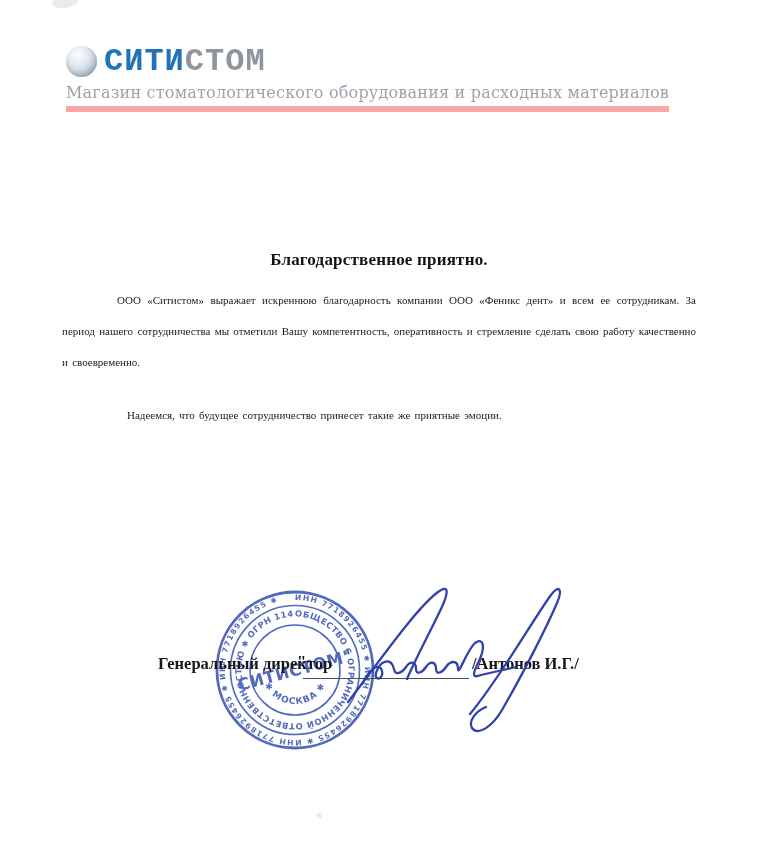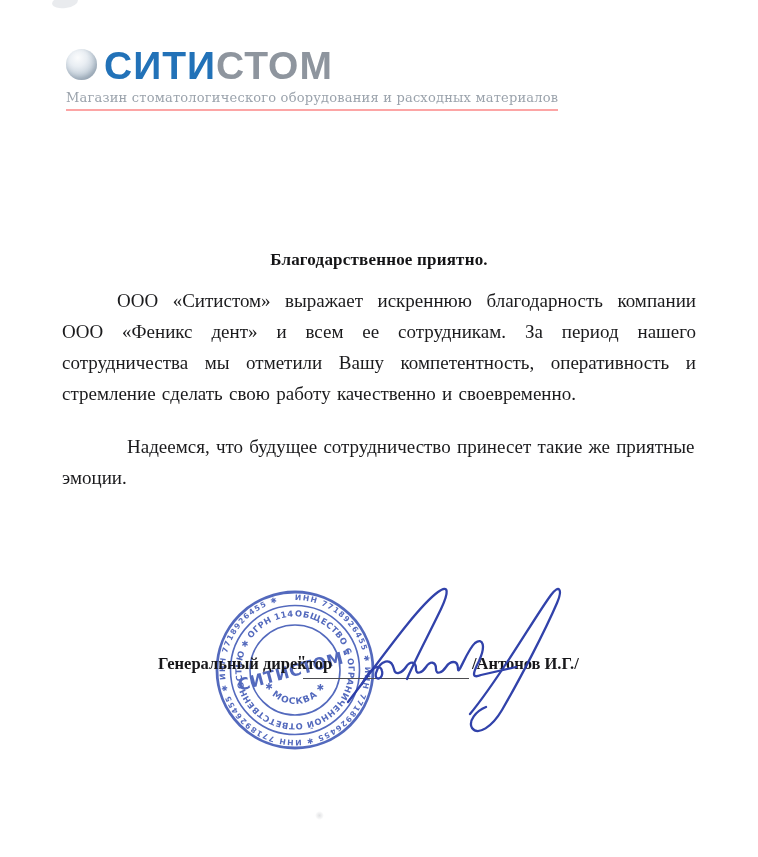--- a/index.html
+++ b/index.html
@@ -23,43 +23,43 @@
   }
   
   .logo{position:absolute;left:66px;top:44px;}
   .logo-row{display:flex;align-items:center;gap:7px;}
   .sphere{
     width:31px;height:31px;border-radius:50%;
     background:radial-gradient(circle at 38% 28%, #fbfcfd 0%, #e9eef3 30%, #c7d2dc 62%, #a3b2c0 88%, #93a3b2 100%);
     box-shadow:inset -2px -3px 5px rgba(120,135,150,.45);
   }
   .logo-text{
-    font-family:Liberation Sans, sans-serif;
-    font-size:39px;font-weight:bold;letter-spacing:1px;line-height:1;
+    font-family:Liberation Mono, monospace;
+    font-size:32px;font-weight:bold;letter-spacing:1px;line-height:1;
     padding-top:2px;
   }
   .logo-primary{color:#2272b8;}
   .logo-secondary{color:#8e959e;}
   .tagline{
     margin-top:5px;
     font-family:"DejaVu Serif","Liberation Serif",serif;
-    font-size:13px;color:#9ba3ac;letter-spacing:.2px;
-    border-bottom:2px solid #fca5a5;
+    font-size:16px;color:#9ba3ac;letter-spacing:.2px;
+    border-bottom:6px solid #fca5a5;
     padding-bottom:4px;
     display:inline-block;
     white-space:nowrap;
   }
   
   .letter{position:absolute;left:62px;top:250px;width:634px;}
   .letter-title{
     text-align:center;font-weight:bold;font-size:17px;color:#141416;
     margin:0 0 15px 0;letter-spacing:.2px;
   }
   .letter p{
-    margin:0;font-size:19px;line-height:31px;text-align:justify;
+    margin:0;font-size:11px;line-height:31px;text-align:justify;
     word-spacing:1.5px;color:#1b1b1d;
   }
   .para-1{text-indent:55px;}
   .para-2{margin-top:22px !important;}
   .para-3{margin-top:22px !important;text-indent:65px;text-align:left !important;}
   
   .sig-label{position:absolute;left:158px;top:654px;font-size:16.5px;font-weight:bold;color:#17171a;font-family:Liberation Serif, serif;}
   .sig-quote{position:absolute;left:297px;top:652px;font-size:16.5px;font-weight:bold;color:#17171a;}
   .sig-line{position:absolute;left:303px;top:678px;width:166px;height:0;border-top:1.7px solid #4c4c50;}
   .sig-name{position:absolute;left:472px;top:654px;font-size:16.5px;font-weight:bold;color:#17171a;}

